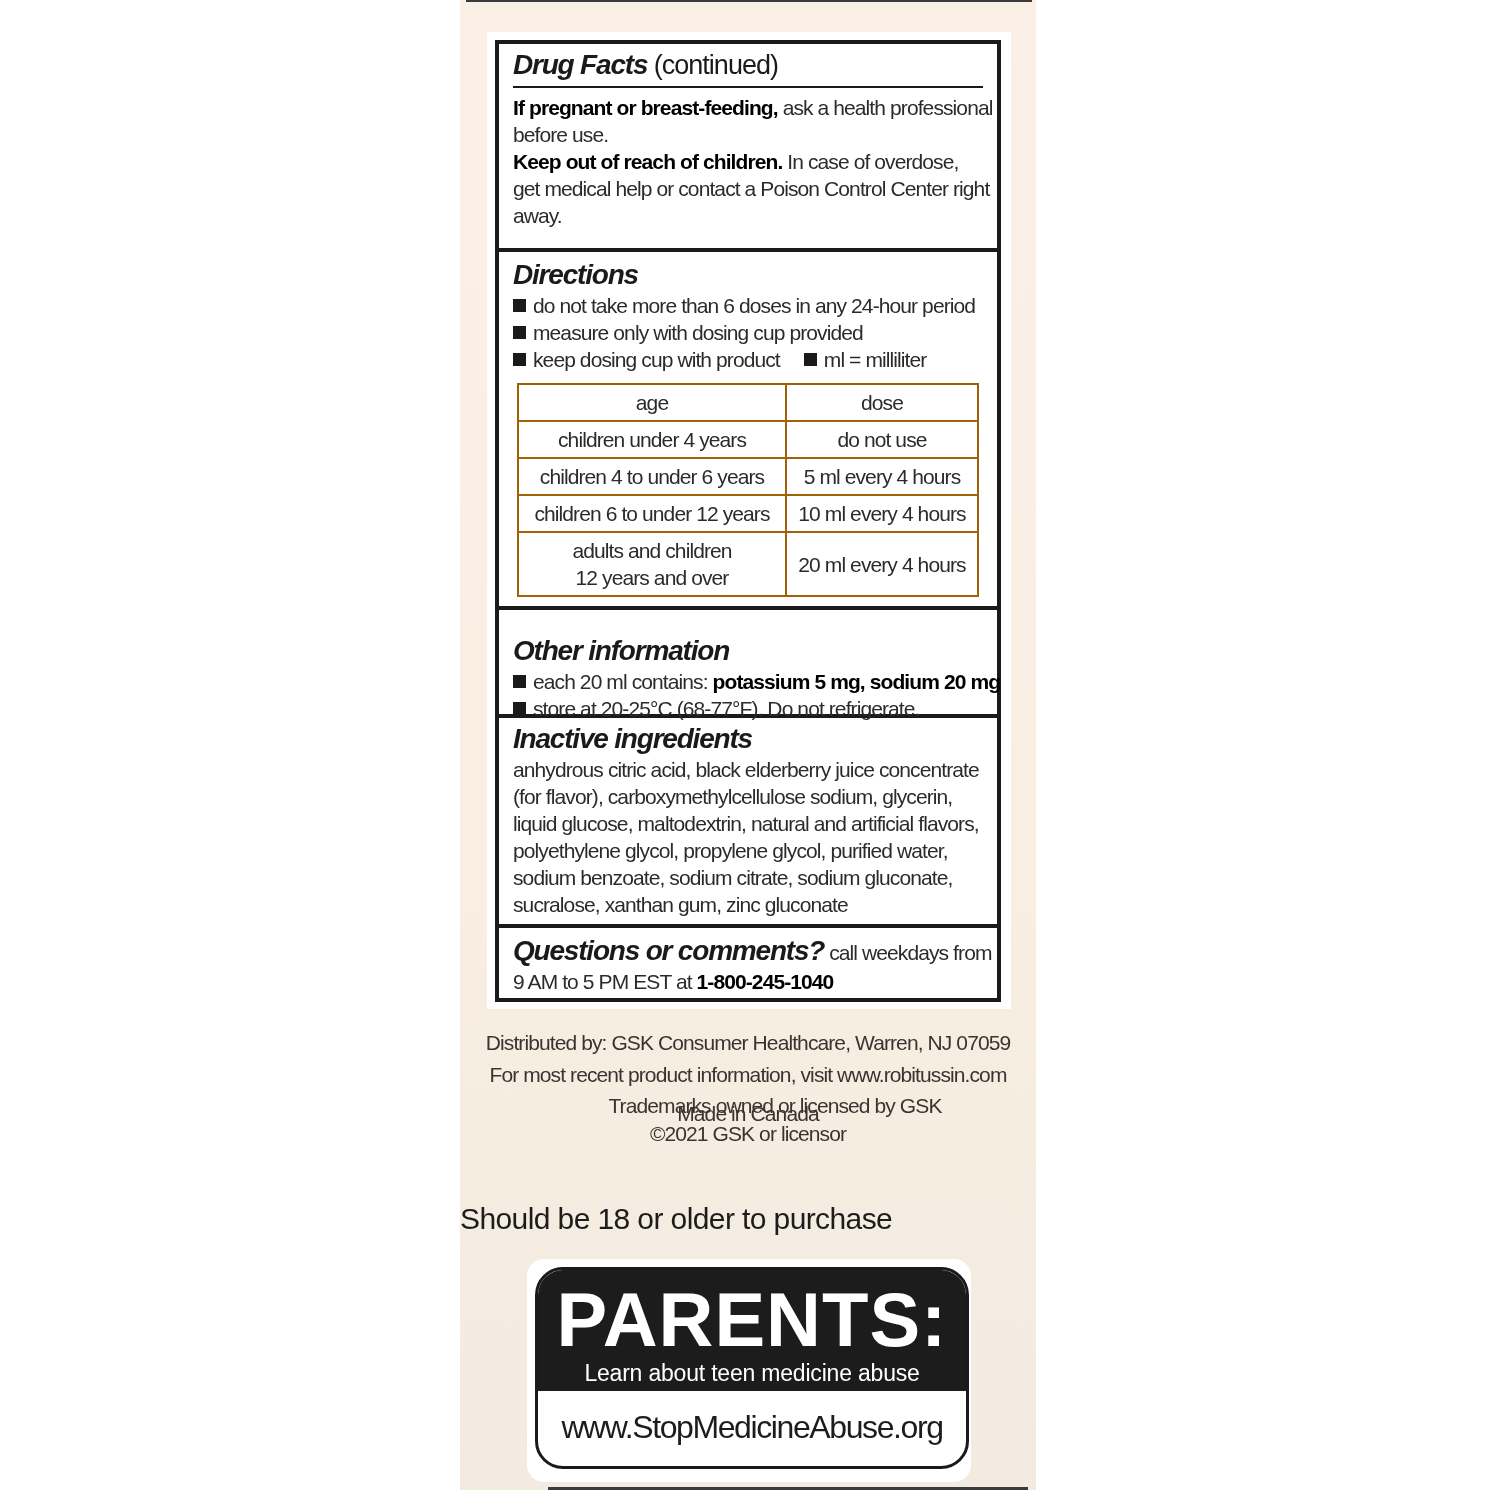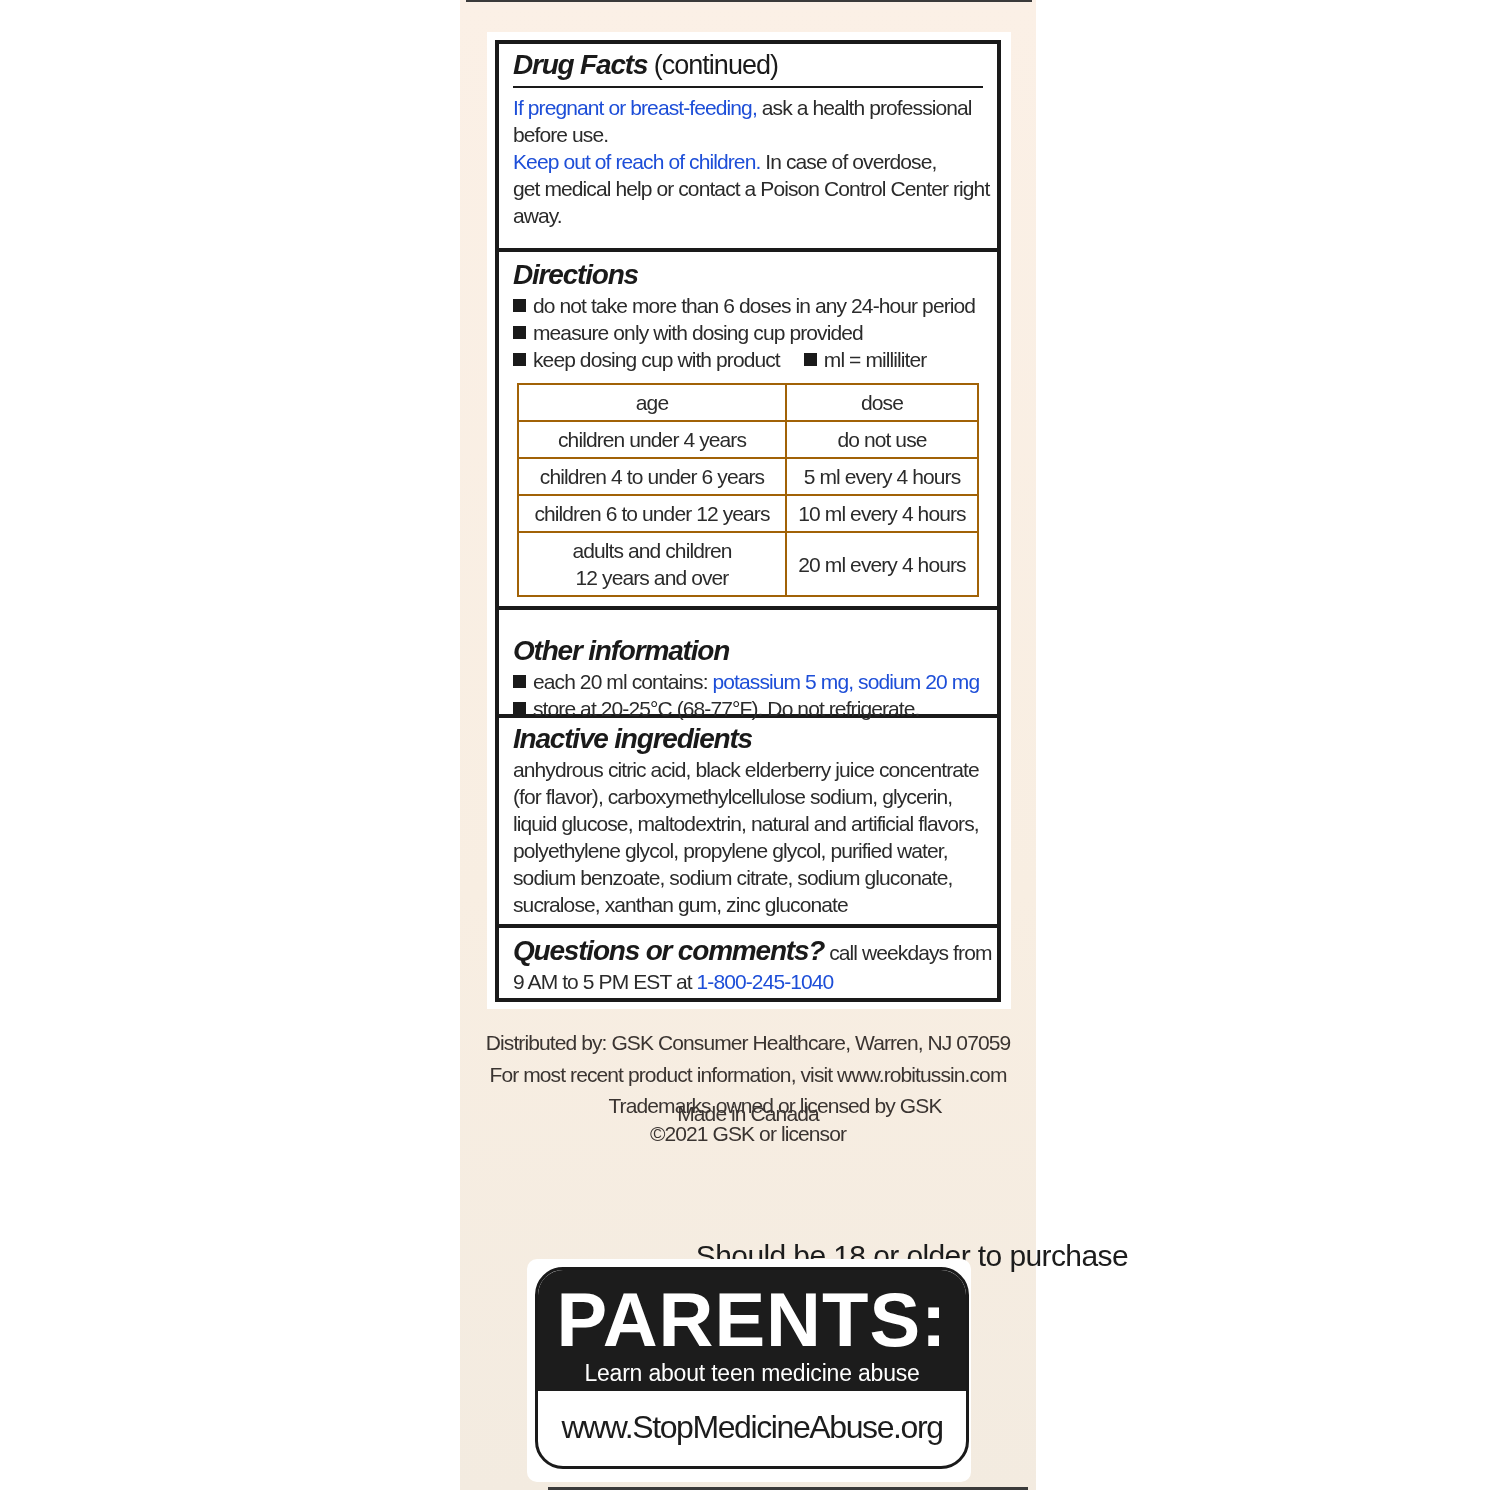--- a/index.html
+++ b/index.html
@@ -66,21 +66,21 @@
     font-stretch: condensed;
   }
   .sec:last-child { border-bottom: none; }
   .txt {
     font-size: 21px;
     line-height: 27px;
     color: #2b2b2b;
     letter-spacing: -0.9px;
     white-space: nowrap;
   }
-  .b { font-weight: normal; color: #1d4ed8; }
+  .b { font-weight: bold; color: #000000; }
   .h-title {
     font-size: 28px;
     font-weight: bold;
     font-style: italic;
     letter-spacing: -1.2px;
     color: #1a1a1a;
     line-height: 34px;
   }
   .h-cont {
     font-size: 27px;
@@ -126,34 +126,33 @@
     font-size: 21px;
     line-height: 30px;
     letter-spacing: -0.9px;
     color: #3a3431;
   }
   .purchase {
     position: absolute;
     left: 0;
     width: 668px;
     top: 1202px;
-    text-align: right;
+    text-align: left;
     font-size: 30px;
     color: #1c1c1c;
     letter-spacing: -0.6px;
-    margin-top: 37px;
   }
   .parents-outer {
     position: absolute;
     left: 67px;
     top: 1259px;
     width: 444px;
     height: 223px;
     background: #ffffff;
-    border-radius: 10px;
+    border-radius: 17px;
   }
   .parents {
     position: absolute;
     left: 8px;
     top: 8px;
     width: 428px;
     height: 196px;
     border: 3px solid #1a1a1a;
     border-radius: 28px;
     overflow: hidden;

